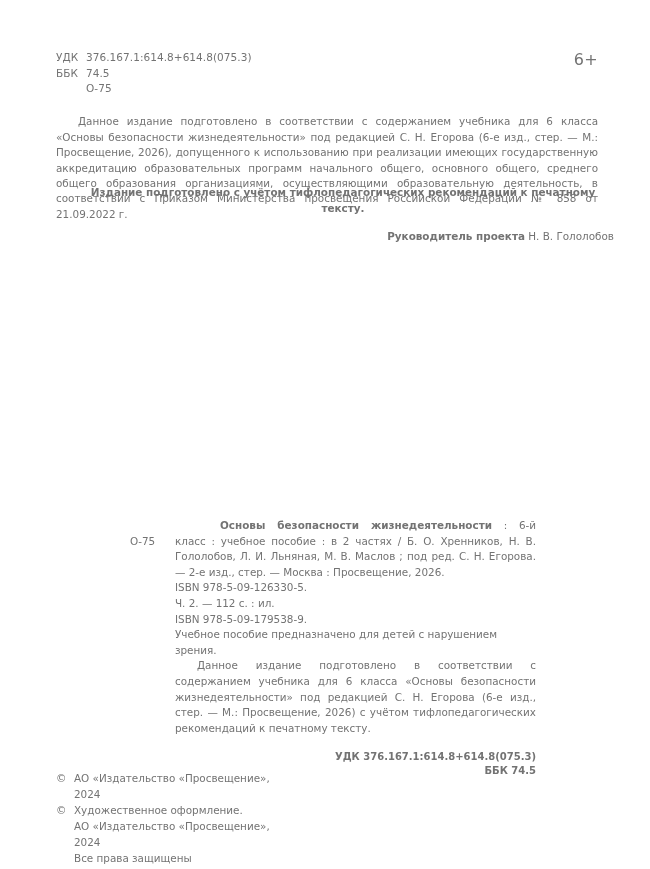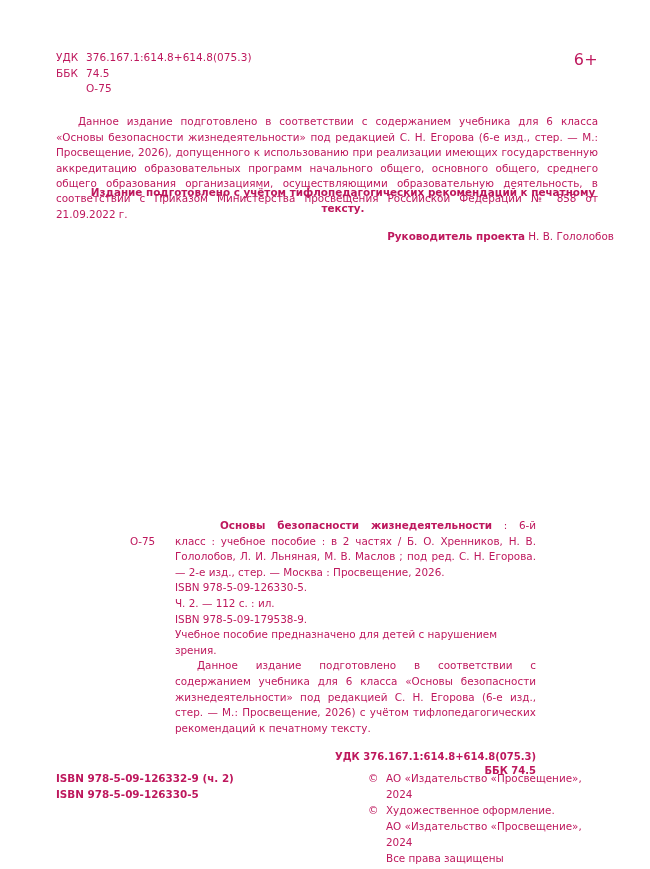--- a/index.html
+++ b/index.html
@@ -7,21 +7,21 @@
     margin: 0;
     padding: 0;
     background: #ffffff;
   }
 
   .page {
     position: relative;
     width: 650px;
     height: 869px;
     background: #ffffff;
-    color: #be185d;
+    color: #737373;
     font-family: "DejaVu Sans", "Liberation Sans", sans-serif;
     overflow: hidden;
     -webkit-font-smoothing: antialiased;
   }
 
   
   .udk-block {
     position: absolute;
     left: 56px;
     top: 50px;
@@ -209,24 +209,20 @@
       <span class="cip-line">Учебное пособие предназначено для детей с нарушением зрения.</span>
       <div class="cip-para">Данное издание подготовлено в соответствии с содержанием учебника для 6 класса «Основы безопасности жизнедеятельности» под редакцией С. Н. Егорова (6-е изд., стер. — М.: Просвещение, 2026) с учётом тифлопедагогических рекомендаций к печатному тексту.</div>
     </div>
     <div class="cip-udk">
       <span>УДК 376.167.1:614.8+614.8(075.3)</span>
       <span>ББК 74.5</span>
     </div>
   </div>
 
   <div class="footer">
-    <div class="footer-isbn">
-      <span>ISBN 978-5-09-126332-9 (ч. 2)</span>
-      <span>ISBN 978-5-09-126330-5</span>
-    </div>
     <div class="footer-rights">
       <div class="rights-row">
         <span class="rights-mark">©</span>
         <span class="rights-text">АО «Издательство «Просвещение», 2024</span>
       </div>
       <div class="rights-row">
         <span class="rights-mark">©</span>
         <span class="rights-text">Художественное оформление.</span>
       </div>
       <div class="rights-indent">АО «Издательство «Просвещение», 2024</div>

